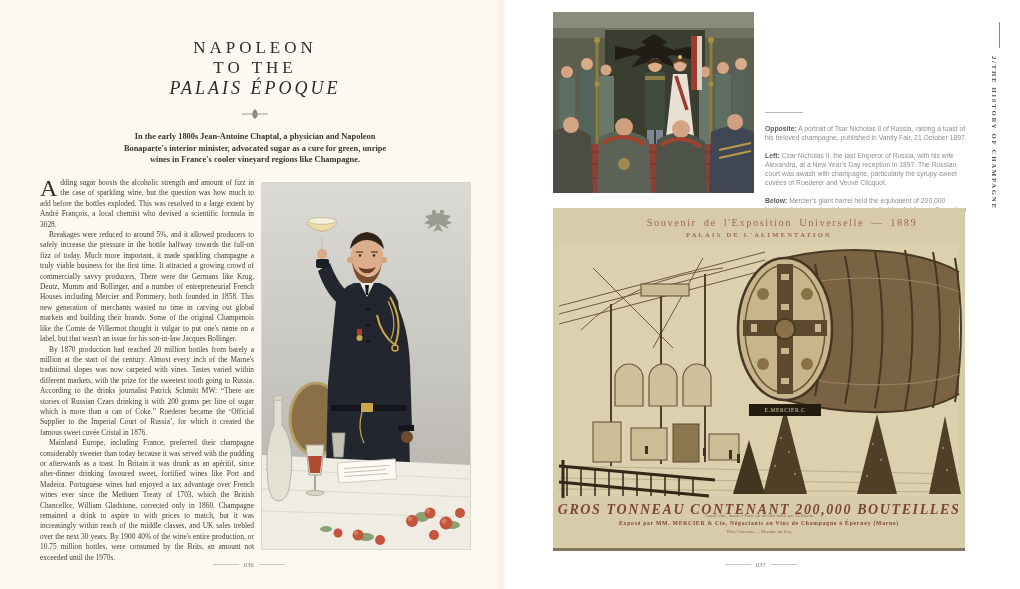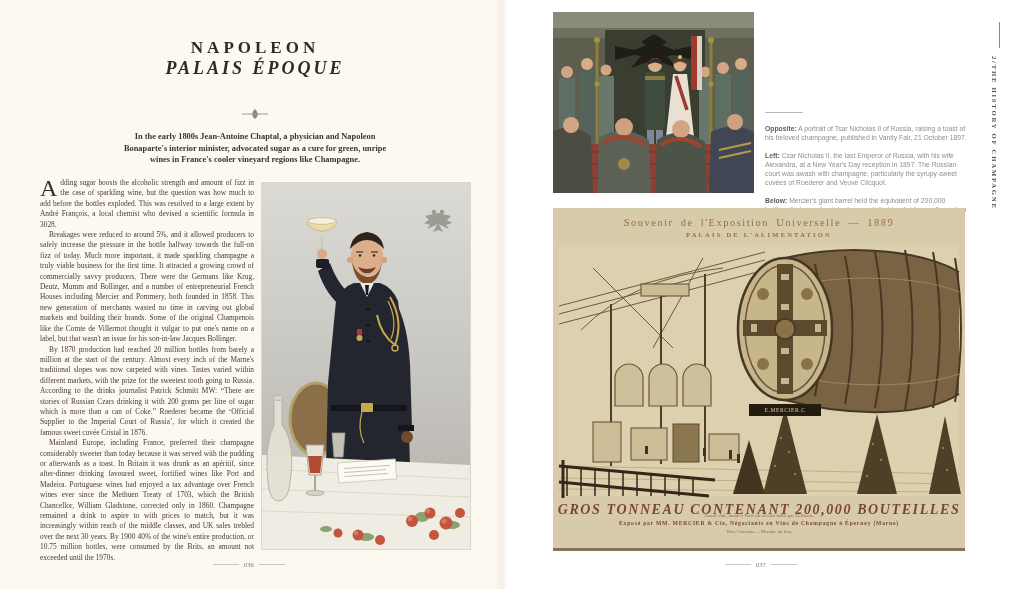--- a/index.html
+++ b/index.html
@@ -4,21 +4,21 @@
 <style>
   html,body{margin:0;padding:0;background:#e8e4da;}
   .spread{position:relative;width:1020px;height:589px;background:#fdf9f0;overflow:hidden;
           font-family:"Liberation Serif",serif;}
   .right-page{position:absolute;left:505px;top:0;width:515px;height:589px;background:#ffffff;}
   .gutter{position:absolute;left:494px;top:0;width:14px;height:589px;
           background:linear-gradient(90deg,rgba(0,0,0,0),rgba(0,0,0,0.03) 55%,rgba(0,0,0,0));}
 
   
   .title-block{position:absolute;left:80px;top:38px;width:350px;text-align:center;color:#2e2b26;}
-  .title-line{font-weight:700;font-size:17px;line-height:20px;letter-spacing:4px;}
+  .title-line{font-weight:400;font-size:17px;line-height:20px;letter-spacing:4px;}
   .title-line.it{font-style:italic;font-size:18px;letter-spacing:3px;}
   .ornament{position:absolute;left:80px;top:106px;width:350px;text-align:center;}
   .intro{position:absolute;left:118px;top:131px;width:274px;text-align:center;
          font-weight:700;font-size:8.4px;line-height:11.6px;color:#3b352d;}
   .bodycol{position:absolute;left:40px;top:178px;width:214px;color:#453c31;
            font-size:7.4px;line-height:10.4px;text-align:justify;}
   .bodycol p{margin:0;}
   .bodycol p.ind{text-indent:9px;}
   .dropcap{float:left;font-size:24px;line-height:19px;padding:1px 3px 0 0;color:#37302a;}
 
@@ -34,21 +34,21 @@
             font-family:"Liberation Sans",sans-serif;color:#8f8f8f;
             font-size:6.8px;line-height:9.3px;}
   .cap-rule{width:38px;height:1px;background:#b8b8b8;margin-bottom:11px;}
   .caption-item{margin-bottom:8px;}
   .cap-label{font-weight:700;color:#5c5c5c;}
 
   .engraving{position:absolute;left:48px;top:208px;width:412px;height:340px;
              background:#d8cba9;border-bottom:3px solid #82745a;}
   .engraving svg{position:absolute;left:0;top:0;width:412px;height:340px;}
   .eng-text{position:absolute;width:100%;text-align:center;color:#9c6a50;}
-  .eng-title{top:9px;font-size:10.5px;letter-spacing:1.5px;word-spacing:3px;}
+  .eng-title{top:9px;font-size:10.5px;letter-spacing:1.5px;word-spacing:3px;margin-left:23px;}
   .eng-subtitle{top:23px;font-size:6.5px;letter-spacing:2.2px;font-weight:700;}
   .eng-cap1{top:294px;font-size:14px;font-weight:700;font-style:italic;letter-spacing:1.6px;color:#7c4636;}
   .eng-cap2{top:305px;font-size:4.6px;color:#8a6a50;}
   .eng-cap3{top:312px;font-size:5.6px;font-weight:700;letter-spacing:0.8px;color:#7c4636;}
   .eng-cap4{top:321px;font-size:4.6px;color:#8a6a50;}
   .barrel-sign{position:absolute;left:196px;top:196px;width:72px;height:12px;background:#251c10;
                color:#d8cba9;font-size:5.5px;line-height:12px;text-align:center;letter-spacing:0.6px;}
 
   .pagenum{position:absolute;top:561px;display:flex;align-items:center;gap:5px;
            font-size:6.5px;color:#7d786e;}
@@ -60,20 +60,21 @@
   .side-text{position:absolute;left:991px;top:56px;writing-mode:vertical-rl;
              font-size:6.8px;letter-spacing:1.7px;color:#54514b;font-weight:600;}
 </style>
 </head>
 <body>
 
 <div class="spread">
 
   <div class="title-block">
     <div class="title-line">NAPOLEON</div>
+    <div class="title-line">TO THE</div>
     <div class="title-line it">PALAIS ÉPOQUE</div>
   </div>
 
   <div class="ornament">
     <svg width="30" height="12" viewBox="0 0 30 12">
       <path d="M2,6 L11,6 M19,6 L28,6" stroke="#8a857c" stroke-width="0.8"></path>
       <path d="M15,1 C12,4 11,8 15,11 C19,8 18,4 15,1 Z" fill="#8a857c"></path>
       <path d="M10,6 C13,4.5 17,4.5 20,6 C17,7.5 13,7.5 10,6 Z" fill="#9b968c"></path>
     </svg>
   </div>

